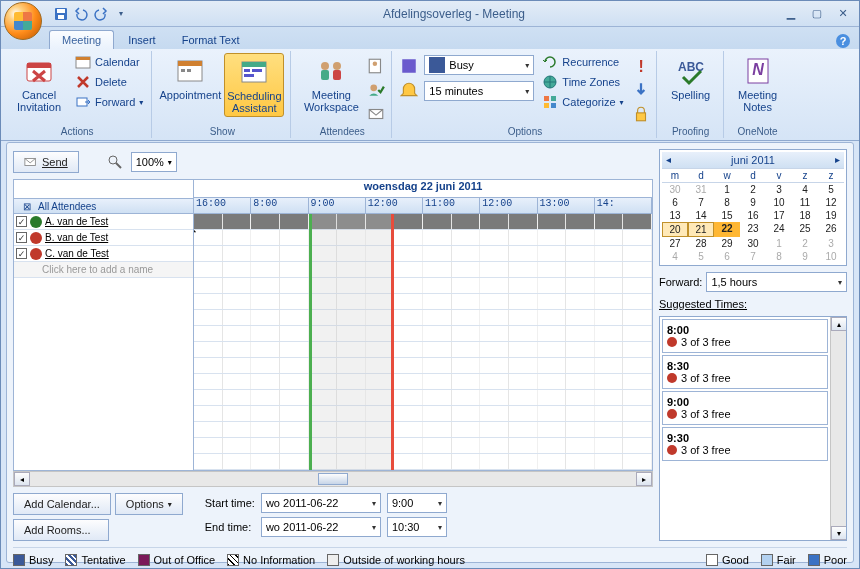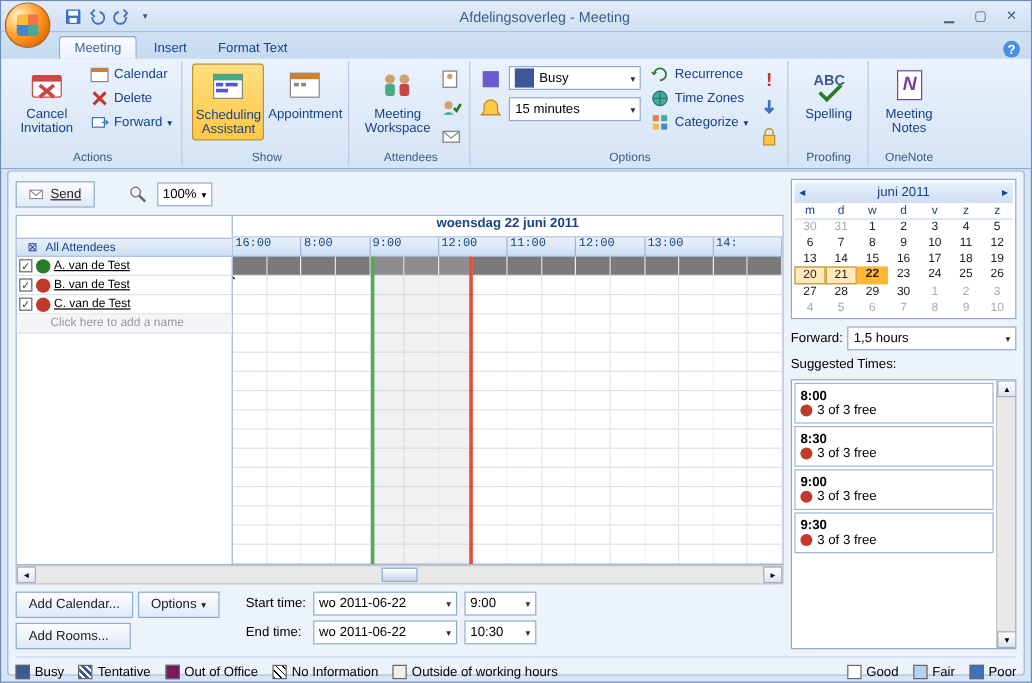--- a/index.html
+++ b/index.html
@@ -75,21 +75,21 @@
 .cal-header{text-align:center;background:linear-gradient(#e8f0fb,#cfe0f3);font-size:11px;color:#15428b;padding:2px;border-bottom:1px solid #c7d5e8;position:relative;}
 .cal-nav{position:absolute;top:2px;font-size:10px;color:#15428b;}
 .cal-grid{display:grid;grid-template-columns:repeat(7,1fr);text-align:center;font-size:10px;}
 .cal-dow{color:#15428b;padding:1px;border-bottom:1px solid #c7d5e8;}
 .cal-day{padding:1px;color:#222;}
 .cal-day.other{color:#aaa;}
 .cal-day.today{background:#ffb733;font-weight:bold;}
 .cal-day.sel{border:1px solid #c0902a;background:#ffe9b8;}
 
 .dur-row{display:flex;align-items:center;gap:4px;font-size:11px;}
-.sugg-label{font-size:11px;}
+.sugg-label{font-size:11px;text-decoration:underline;}
 .suggestions{border:1px solid #8fa9cf;background:#fff;flex:1;overflow:hidden;display:flex;}
 .sugg-list{flex:1;}
 .sugg-item{border:1px solid #9db4d6;margin:2px;padding:4px;font-size:11px;}
 .sugg-item .time{font-weight:bold;}
 .sugg-item .free{display:flex;align-items:center;gap:4px;}
 .sugg-item .free .dot{width:10px;height:10px;border-radius:50%;background:#c0392b;}
 .vscroll{width:16px;background:#e8e8e8;border-left:1px solid #c5c5c5;display:flex;flex-direction:column;}
 
 
 .footer{grid-column:1/3;height:20px;display:flex;align-items:center;gap:12px;font-size:11px;border-top:1px solid #c7d5e8;padding-top:4px;}
@@ -180,38 +180,38 @@
             <span>Forward</span> 
             <span style="font-size:8px">▾</span>
           </div>
       </div>
     </div>
     <div class="group-label">Actions</div>
   </div>
 
   <div class="group">
     <div class="group-body">
+      <div class="big-btn">
+        <div class="ico"><svg viewBox="0 0 32 32">
+              <rect x="4" y="6" width="24" height="20" fill="#fff" stroke="#888"></rect>
+              <rect x="4" y="6" width="24" height="5" fill="#d08030"></rect>
+              <rect x="7" y="14" width="4" height="3" fill="#888"></rect>
+              <rect x="13" y="14" width="4" height="3" fill="#888"></rect>
+            </svg></div>
+        <span>Appointment</span>
+      </div>
       <div class="big-btn active">
         <div class="ico"><svg viewBox="0 0 32 32">
               <rect x="4" y="6" width="24" height="20" fill="#fff" stroke="#888"></rect>
               <rect x="4" y="6" width="24" height="5" fill="#4a8"></rect>
               <rect x="6" y="13" width="6" height="3" fill="#55c"></rect>
               <rect x="14" y="13" width="10" height="3" fill="#55c"></rect>
               <rect x="6" y="18" width="10" height="3" fill="#55c"></rect>
             </svg></div>
         <span>Scheduling Assistant</span>
-      </div>
-      <div class="big-btn">
-        <div class="ico"><svg viewBox="0 0 32 32">
-              <rect x="4" y="6" width="24" height="20" fill="#fff" stroke="#888"></rect>
-              <rect x="4" y="6" width="24" height="5" fill="#d08030"></rect>
-              <rect x="7" y="14" width="4" height="3" fill="#888"></rect>
-              <rect x="13" y="14" width="4" height="3" fill="#888"></rect>
-            </svg></div>
-        <span>Appointment</span>
       </div>
     </div>
     <div class="group-label">Show</div>
   </div>
 
   <div class="group">
     <div class="group-body">
       <div class="big-btn" style="width:64px">
         <div class="ico"><svg viewBox="0 0 32 32">
               <circle cx="10" cy="11" r="4" fill="#d0a070"></circle>

